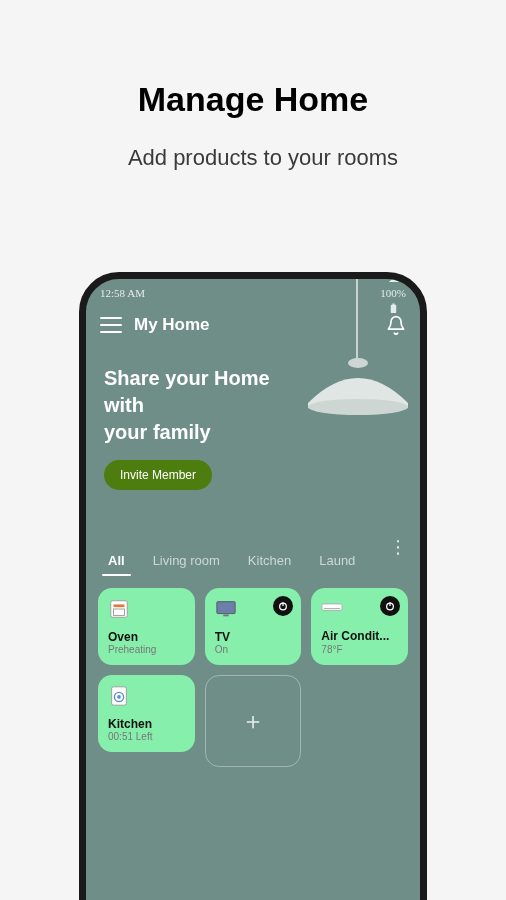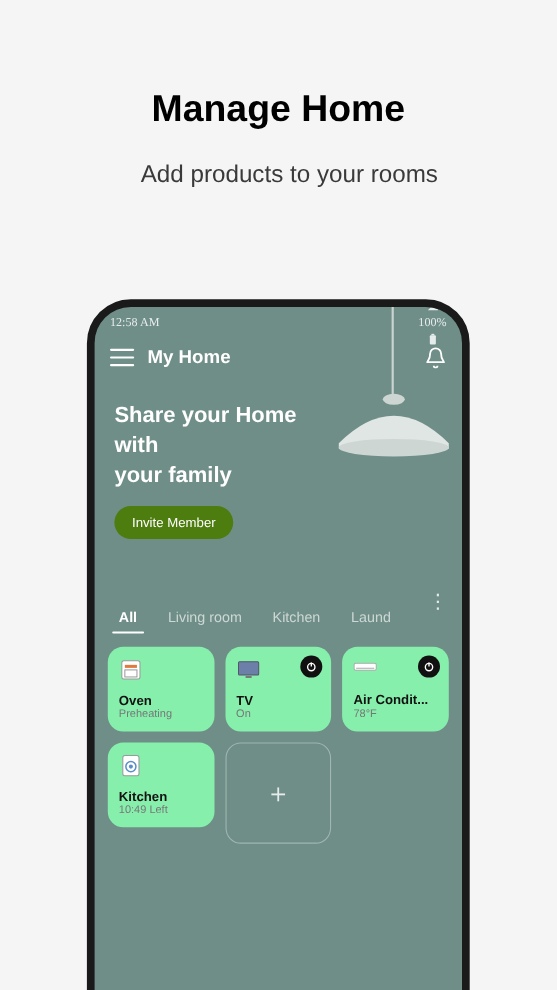--- a/index.html
+++ b/index.html
@@ -306,21 +306,21 @@
 
       <div class="card">
         <div class="card-icon">
           <svg viewBox="0 0 24 24">
               <rect x="4" y="2" width="16" height="20" rx="2" fill="#fff" stroke="#999"></rect>
               <circle cx="12" cy="13" r="5" fill="none" stroke="#5a8fc7" stroke-width="1.5"></circle>
               <circle cx="12" cy="13" r="2" fill="#5a8fc7"></circle>
             </svg>
         </div>
         <div class="card-name">Kitchen</div>
-        <div class="card-status">10:49 Left</div>
+        <div class="card-status">00:51 Left</div>
       </div>
 
       <div class="add-card">
         <span class="add-plus">＋</span>
       </div>
 
     </div>
 
   </div>
 </div>

